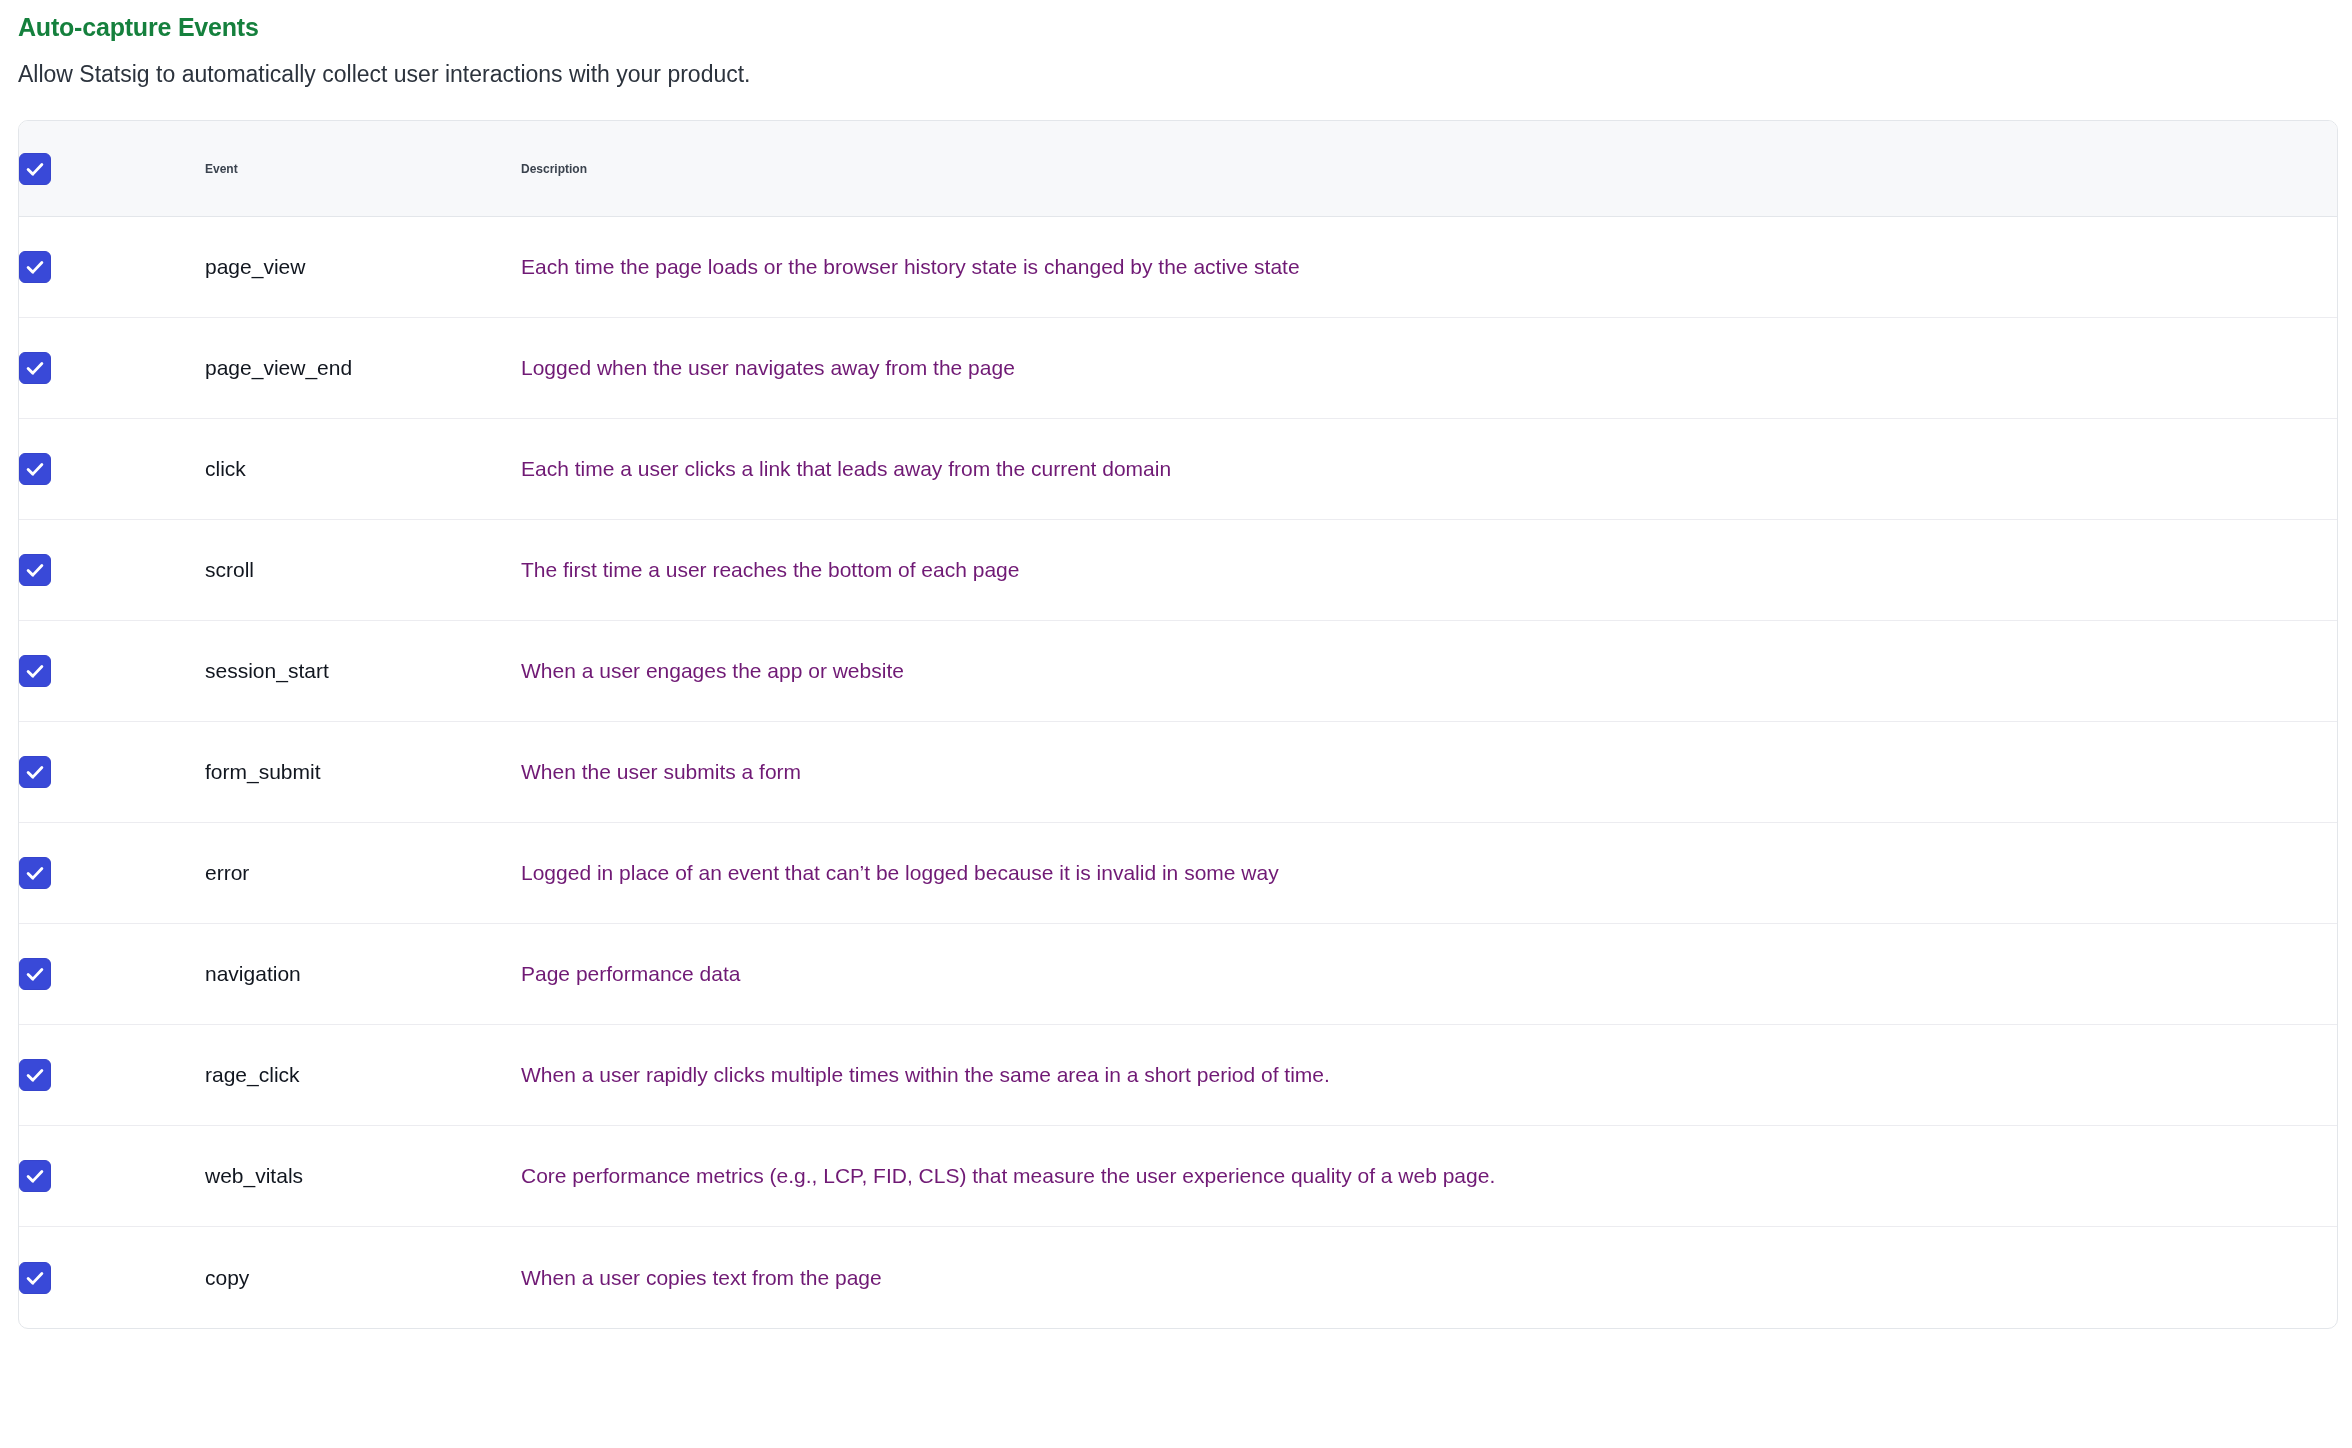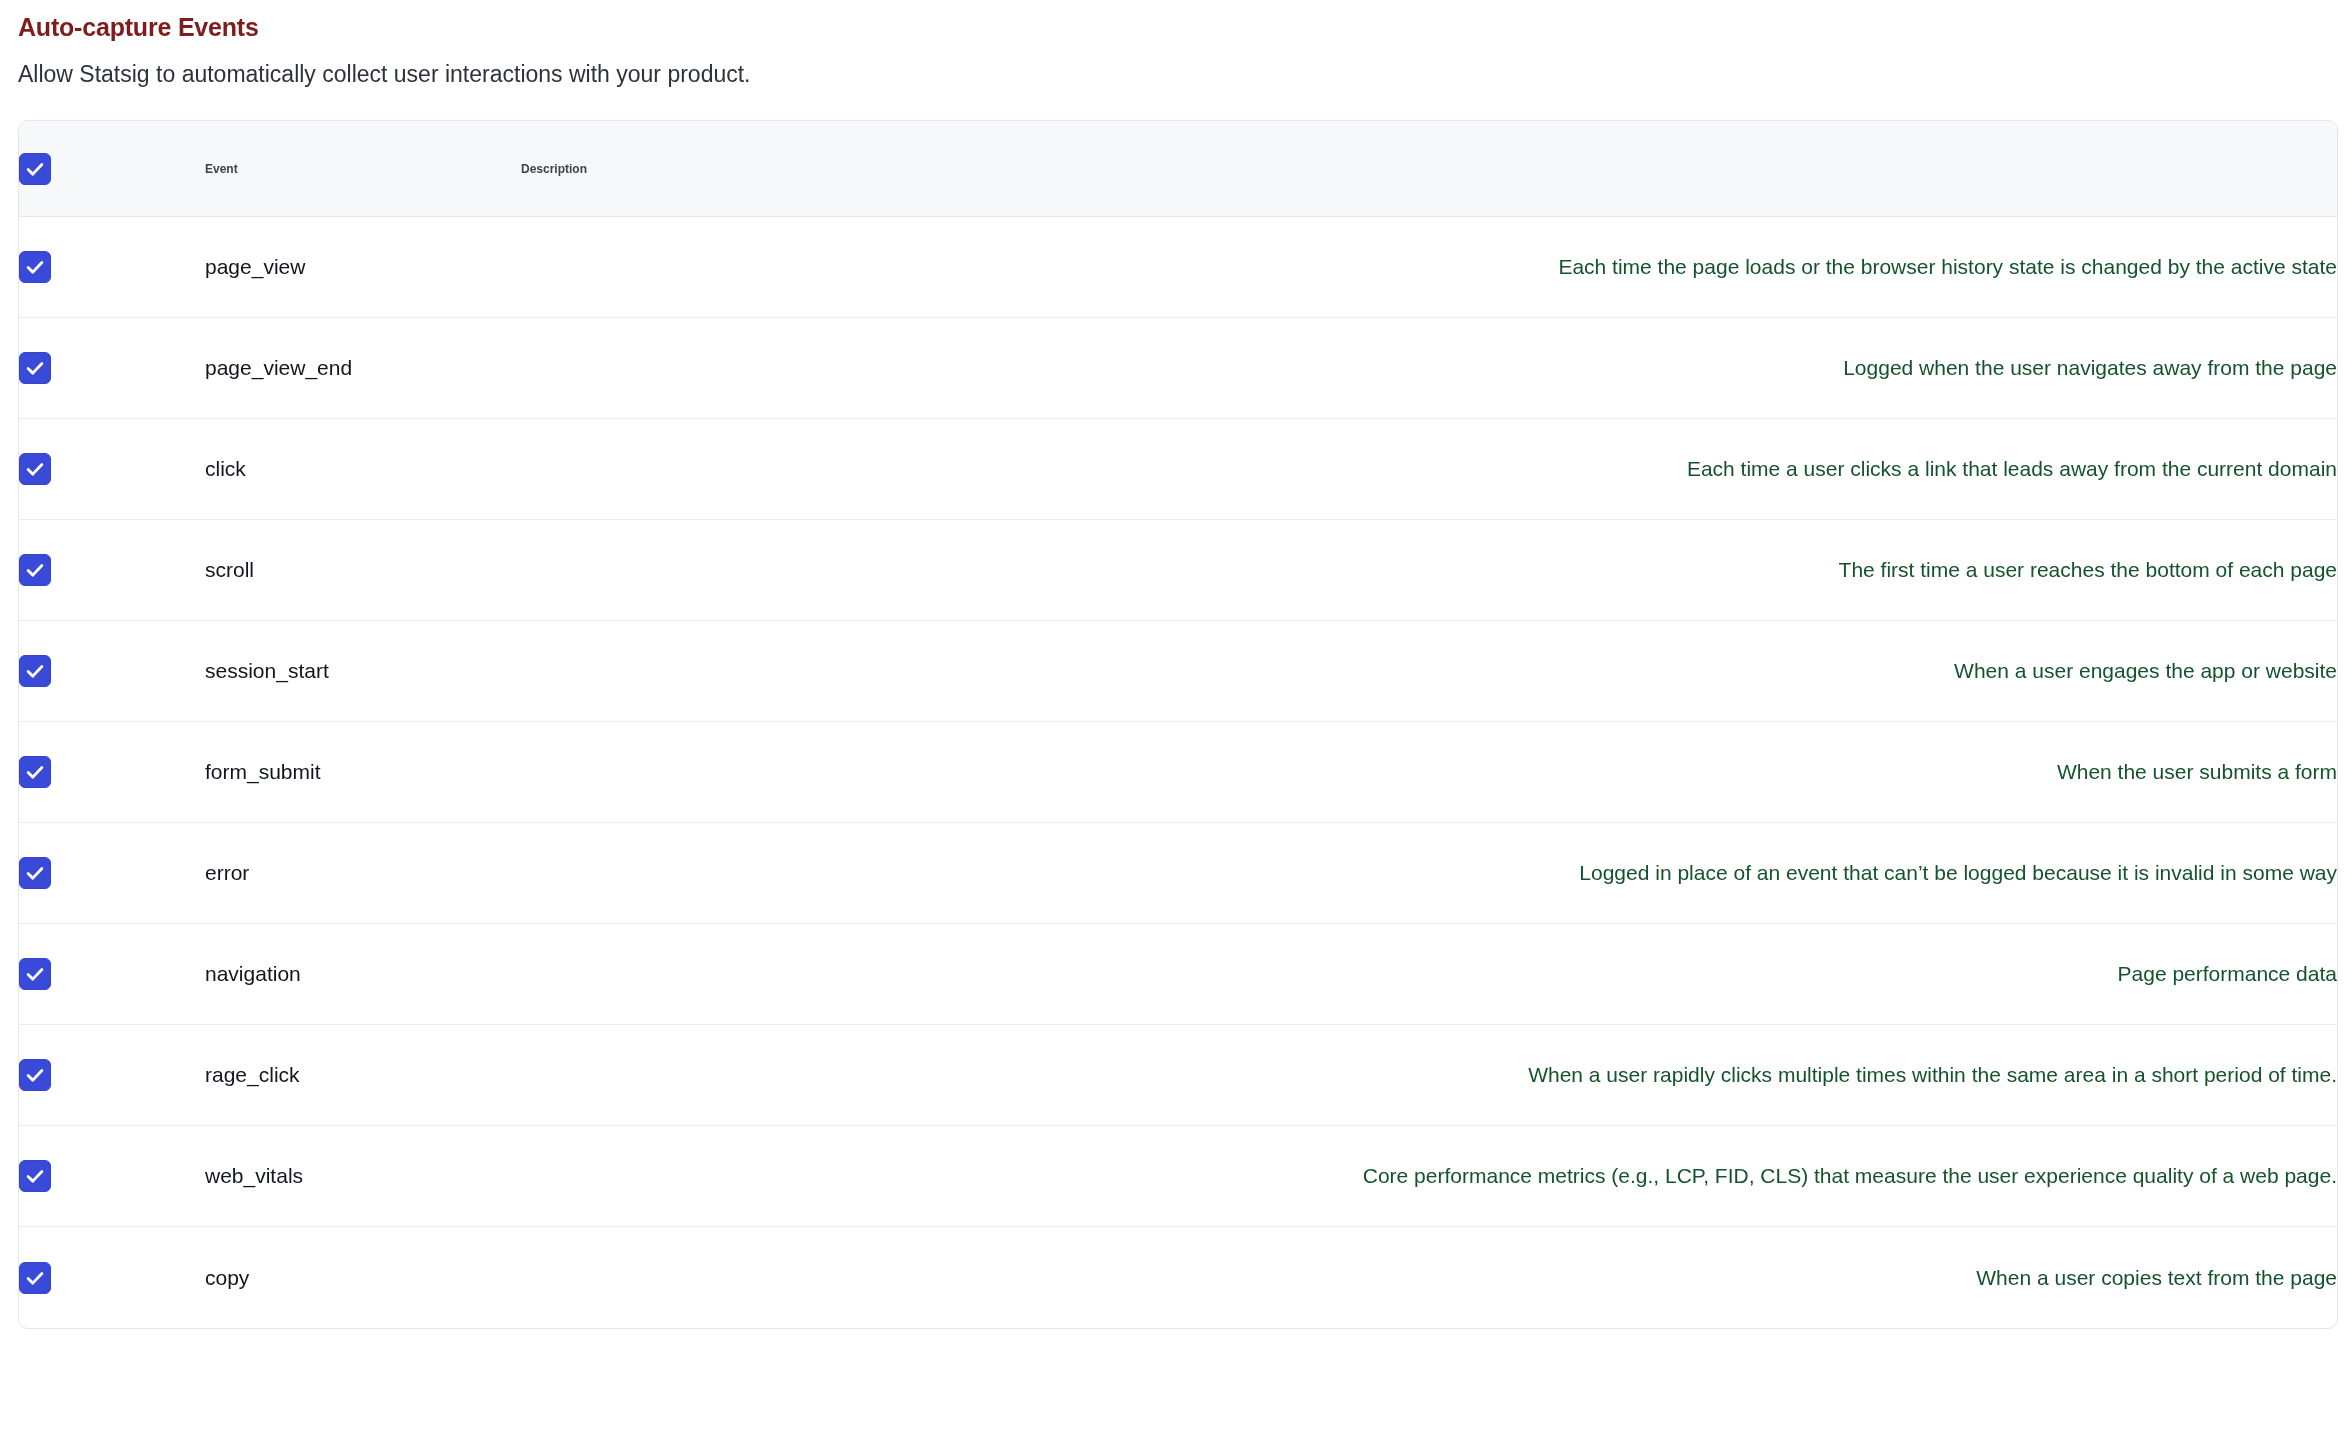--- a/index.html
+++ b/index.html
@@ -16,21 +16,21 @@
     overflow: hidden;
   }
   .page {
     padding: 12px 18px 0 18px;
     width: 2352px;
   }
   .section-title {
     font-size: 25px;
     font-weight: bold;
     letter-spacing: -0.2px;
-    color: #7f1d1d;
+    color: #15803d;
     margin: 0 0 18px 0;
     line-height: 1.2;
   }
   .section-subtitle {
     font-size: 23px;
     color: #2c333d;
     margin: 0 0 30px 0;
     line-height: 1.3;
   }
   .table-card {
@@ -63,24 +63,23 @@
     padding-left: 40px;
   }
   .cell-event {
     font-size: 21px;
     font-weight: normal;
     color: #11161f;
     padding-left: 2px;
   }
   .cell-desc {
     font-size: 21px;
-    color: #14532d;
+    color: #701a75;
     padding-left: 2px;
     padding-right: 30px;
-    text-align: right;
   }
   .table tbody tr {
     border-bottom: 1px solid #ececf0;
   }
   .table tbody tr:last-child {
     border-bottom: none;
   }
   .table tbody td {
     height: 101px;
     padding: 0;

